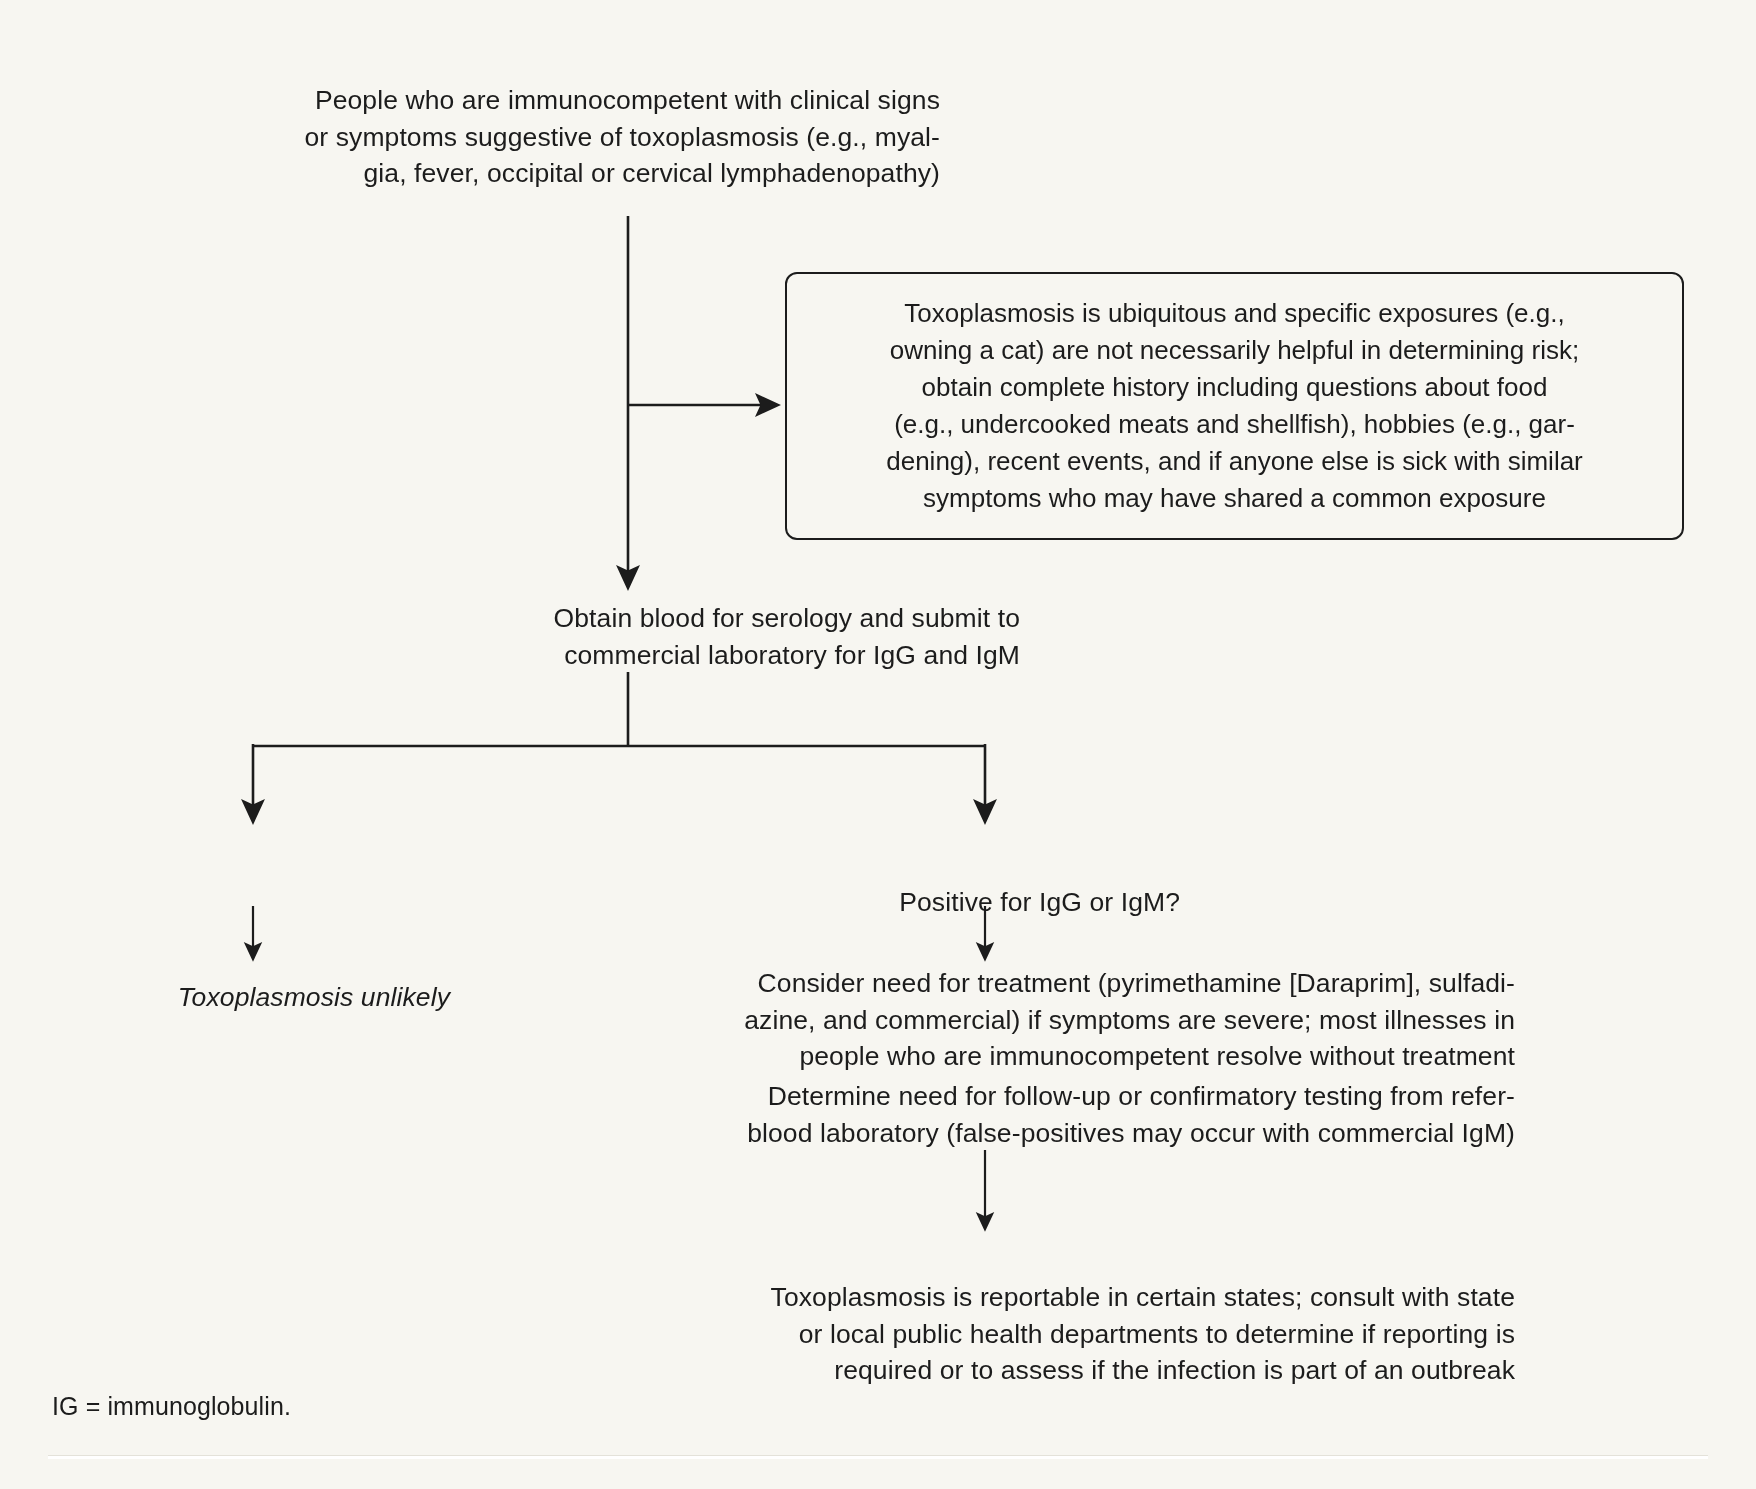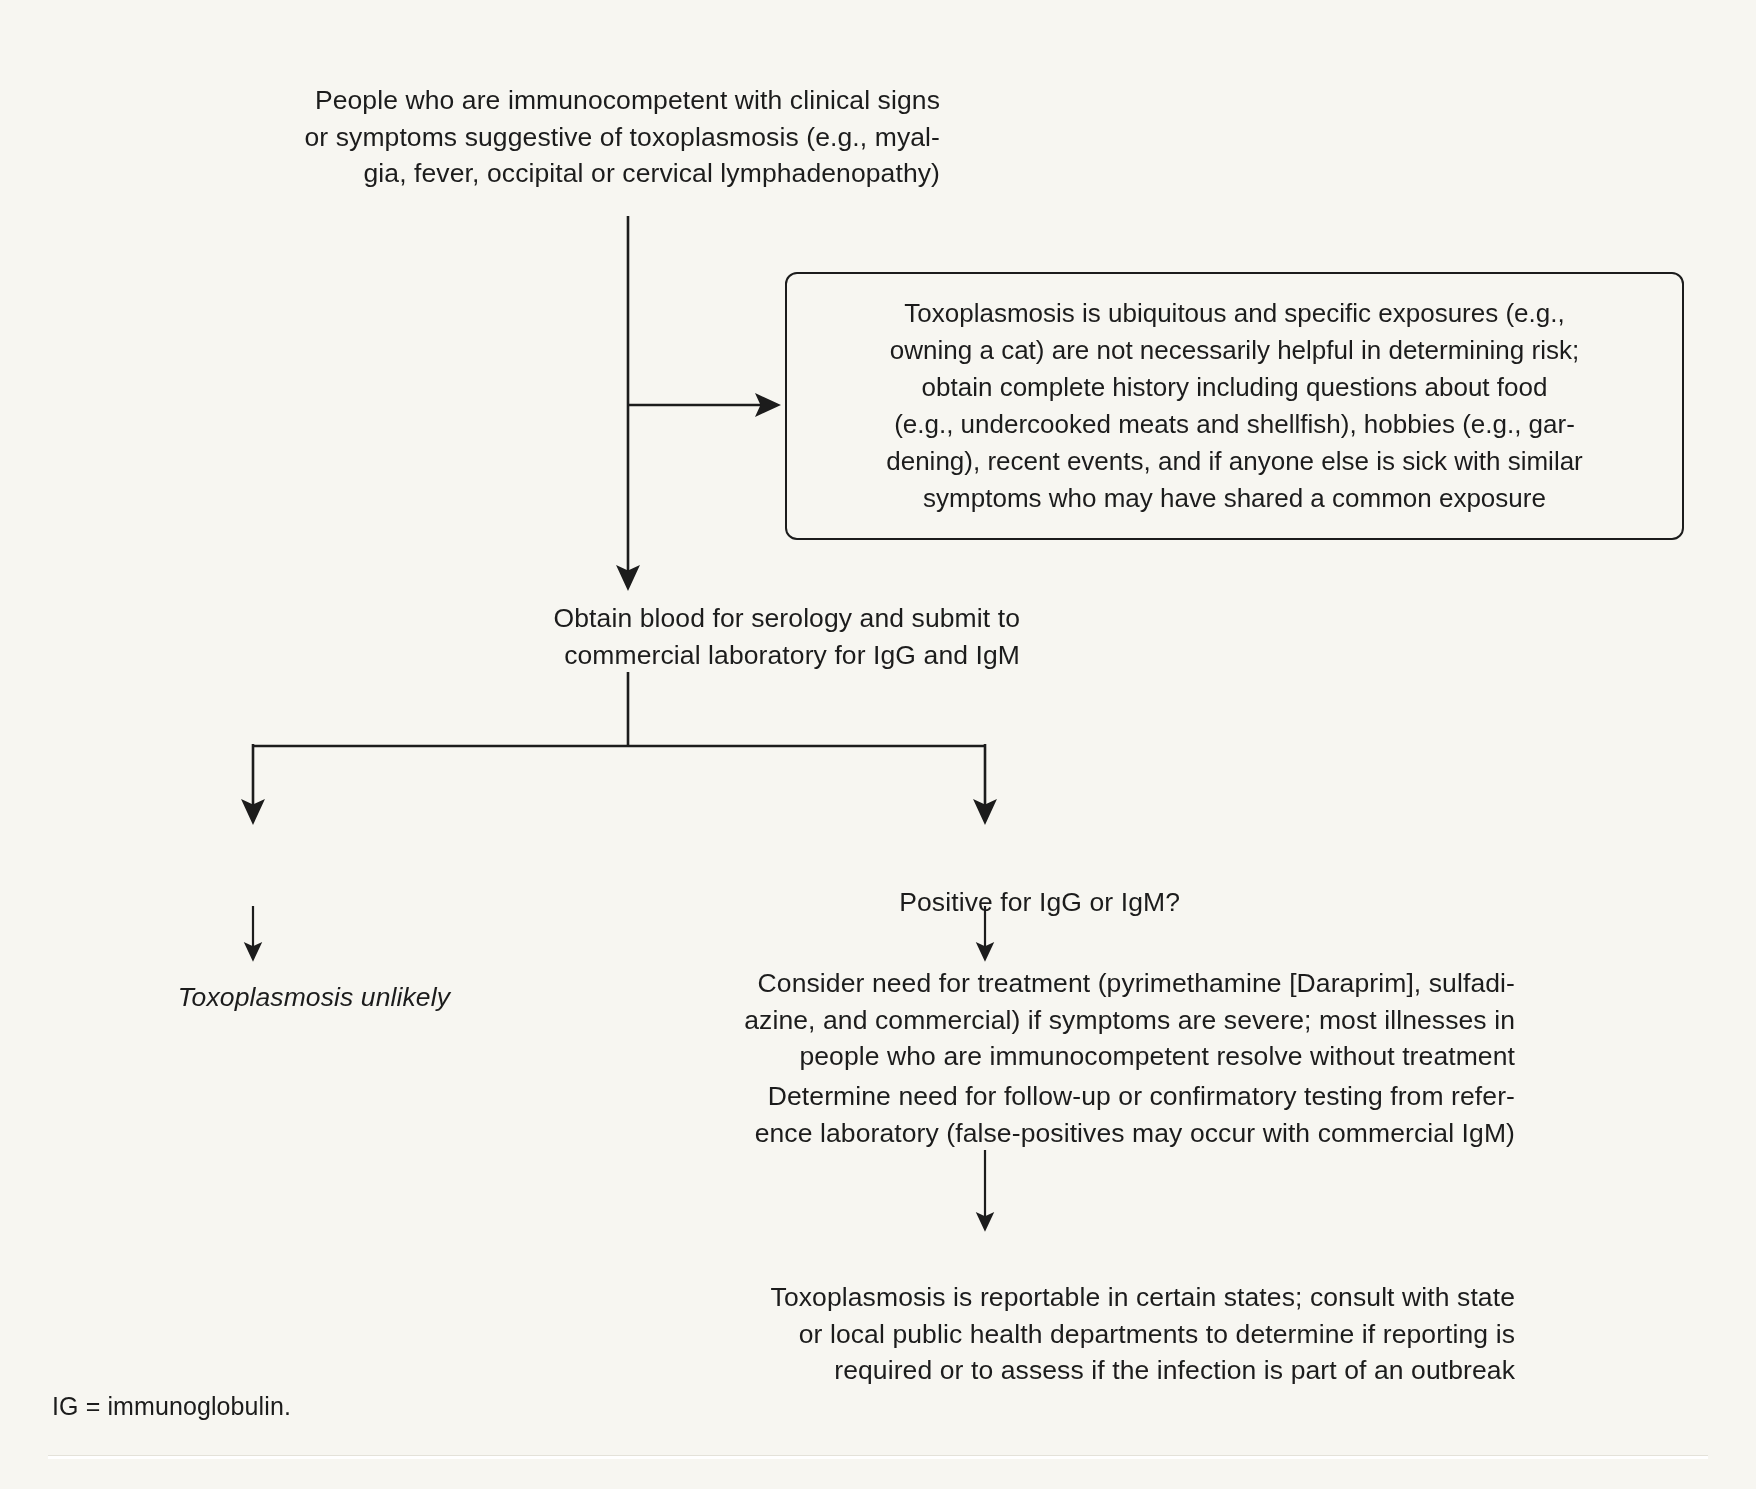--- a/index.html
+++ b/index.html
@@ -187,21 +187,21 @@
 
   <div class="node n-posq">Positive for IgG or IgM?</div>
 
   <div class="node n-unlikely">Toxoplasmosis unlikely</div>
 
   <div class="node n-consider">Consider need for treatment (pyrimethamine [Daraprim], sulfadi-
 azine, and commercial) if symptoms are severe; most illnesses in
 people who are immunocompetent resolve without treatment</div>
 
   <div class="node n-determine">Determine need for follow-up or confirmatory testing from refer-
-ence laboratory (false-positives may occur with commercial IgM)</div>
+blood laboratory (false-positives may occur with commercial IgM)</div>
 
   <div class="node n-report">Toxoplasmosis is reportable in certain states; consult with state
 or local public health departments to determine if reporting is
 required or to assess if the infection is part of an outbreak</div>
 
   <div class="footnote">IG = immunoglobulin.</div>
 
   <div class="bottom-rule"></div>
 
 </div>

